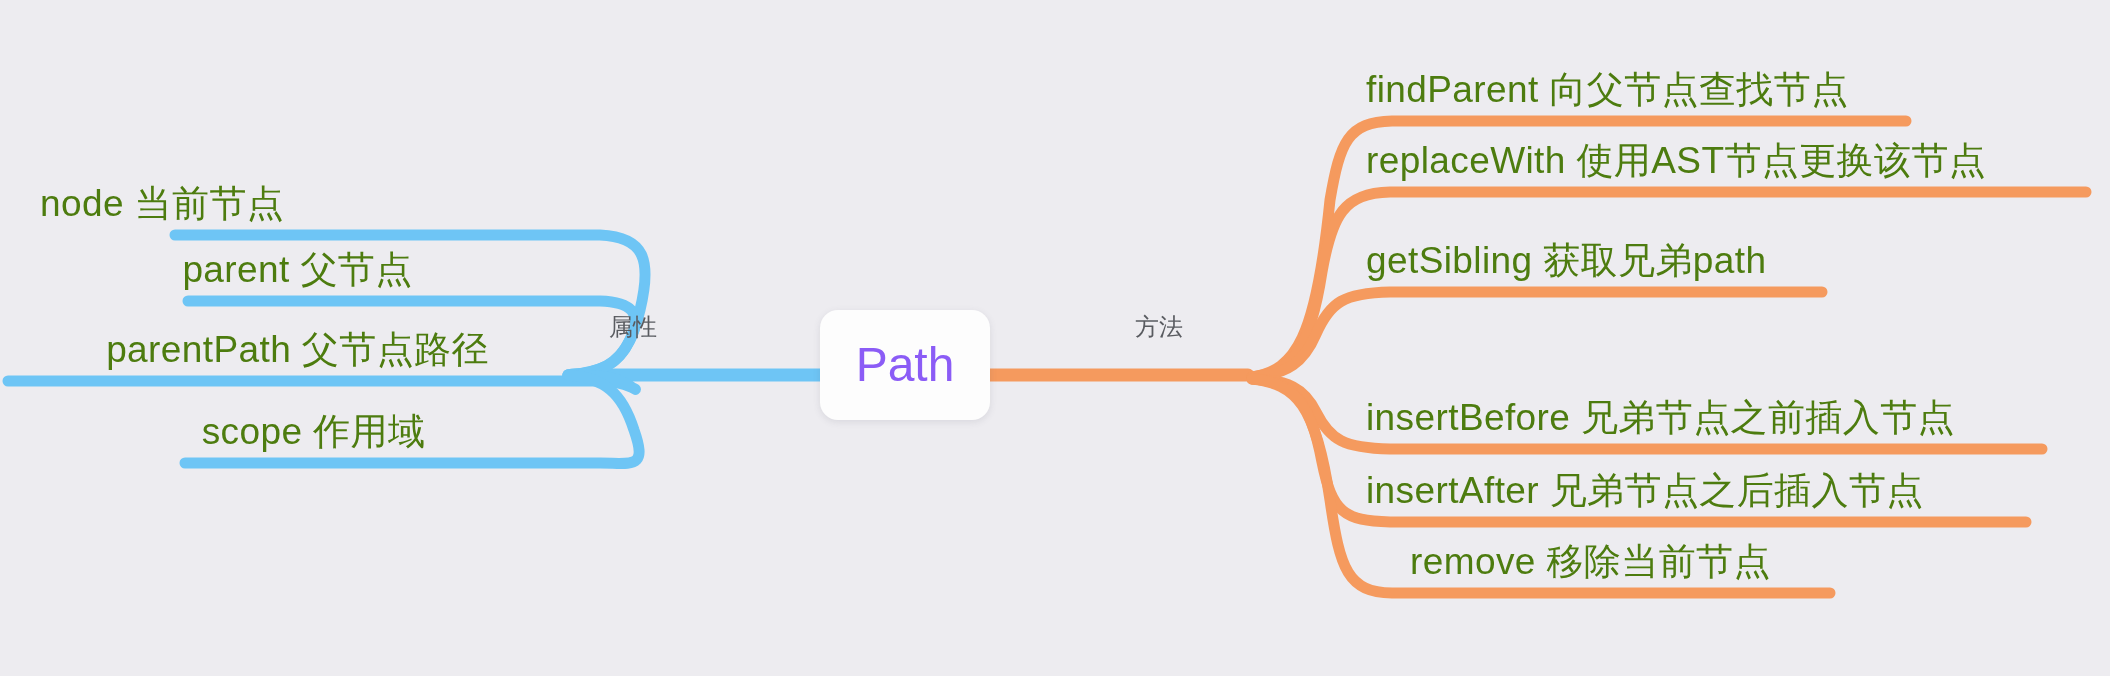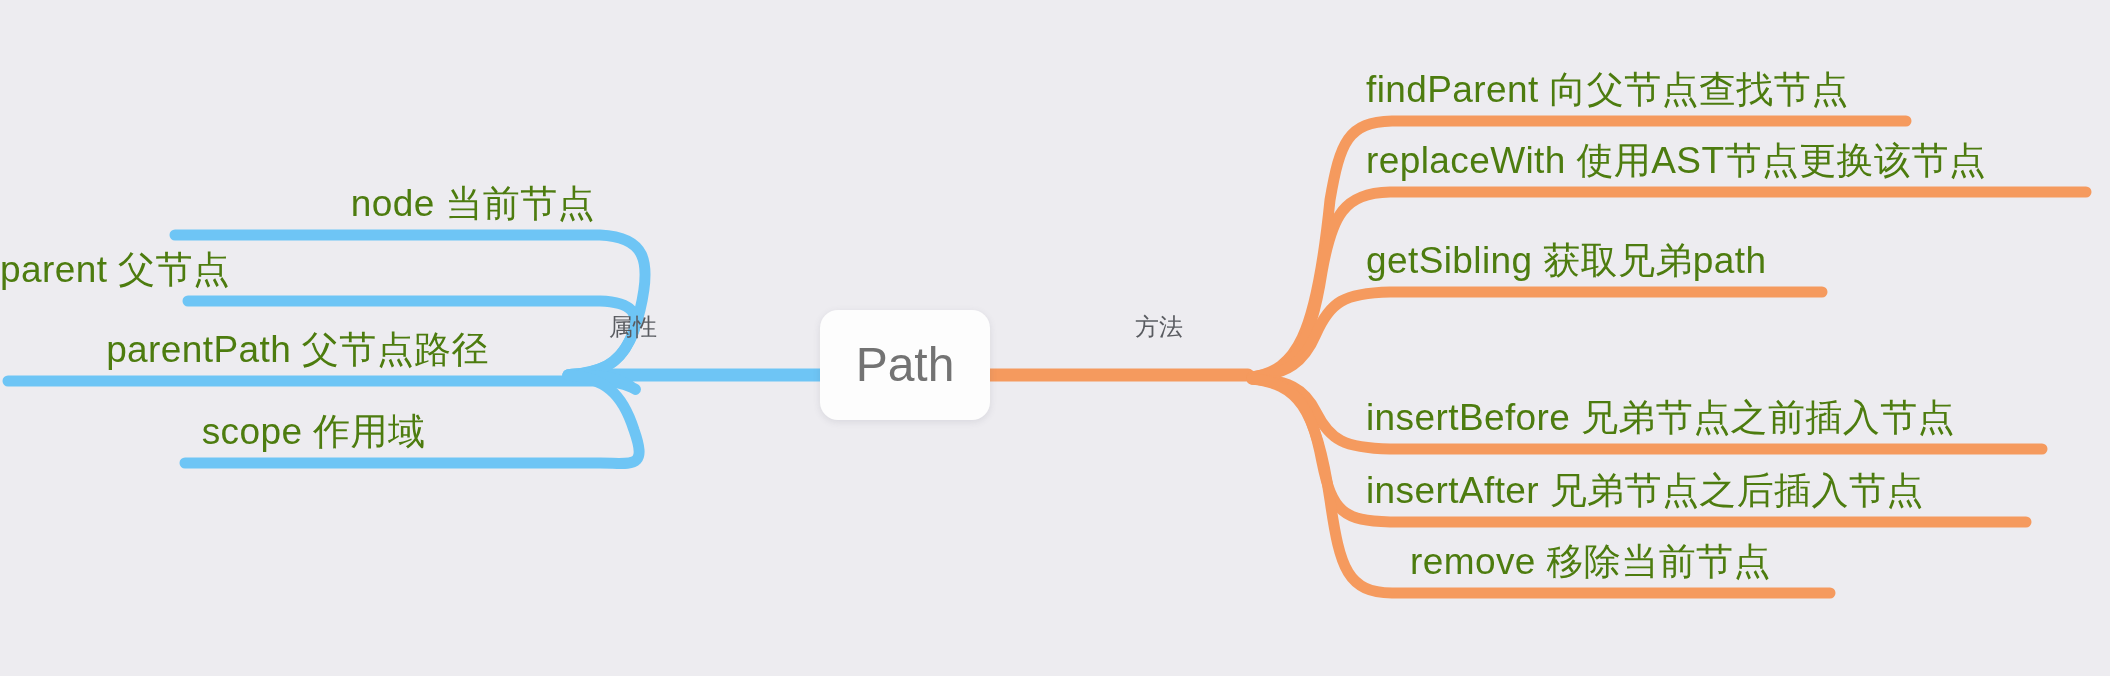--- a/index.html
+++ b/index.html
@@ -59,21 +59,21 @@
     width: 170px;
     height: 110px;
     background: #fdfdfd;
     border-radius: 18px;
     box-shadow: 0 2px 7px rgba(80, 80, 100, 0.13);
     display: flex;
     align-items: center;
     justify-content: center;
   }
   .center-node-text {
-    color: #737373;
+    color: #8b5cf6;
     font-family: "Liberation Sans", "DejaVu Sans", sans-serif;
     font-size: 48px;
     font-weight: 400;
     line-height: 1;
     white-space: nowrap;
   }
 </style>
 </head>
 <body>
 
@@ -107,23 +107,23 @@
   </svg>
 
   <div class="center-node">
     <span class="center-node-text">Path</span>
   </div>
 
   <div class="branch-title" style="left:609px; top:315px;">属性</div>
 
   <div class="branch-title" style="left:1135px; top:315px;">方法</div>
 
-  <div class="node-label" style="left:0px; width:595px; text-align:right; top:185px;">node 当前节点</div>
+  <div class="node-label" style="left:0px; width:595px; top:185px;padding-left:40px;">node 当前节点</div>
 
-  <div class="node-label" style="left:0px; width:595px; text-align:left; top:251px;">parent 父节点</div>
+  <div class="node-label" style="left:0px; width:595px; text-align:center; top:251px;">parent 父节点</div>
 
   <div class="node-label" style="left:0px; width:595px; text-align:center; top:331px;">parentPath 父节点路径</div>
 
   <div class="node-label" style="left:16px; width:595px; text-align:center; top:413px;">scope 作用域</div>
 
   <div class="node-label" style="left:1366px; top:71px;">findParent 向父节点查找节点</div>
 
   <div class="node-label" style="left:1366px; top:142px;">replaceWith 使用AST节点更换该节点</div>
 
   <div class="node-label" style="left:1366px; top:242px;">getSibling 获取兄弟path</div>

